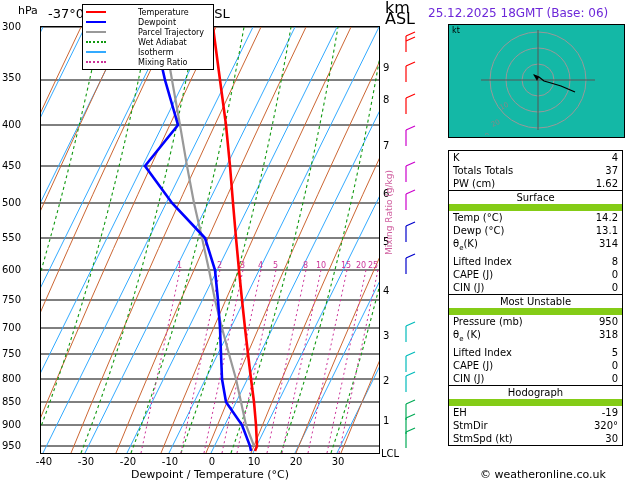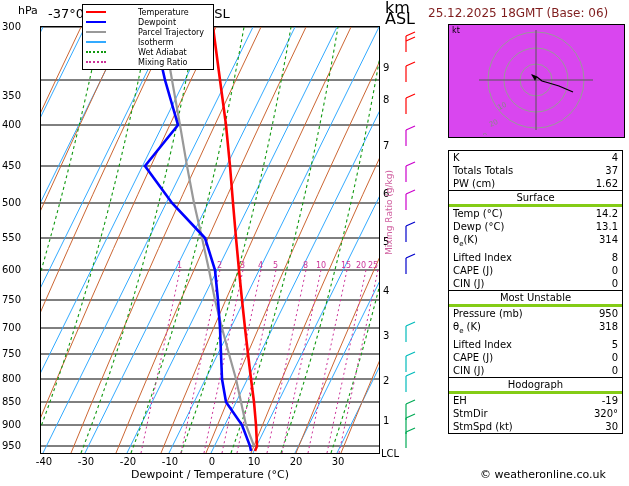--- a/index.html
+++ b/index.html
@@ -17,26 +17,26 @@
   .legend .swatch.dash{border-top-style:dotted;}
   .legend .txt{font-size:8px;color:#000;line-height:9px;margin-left:28px;}
   .ylab{position:absolute;left:2px;font-size:10px;color:#000;width:36px;}
   .xlab{position:absolute;font-size:10px;color:#000;transform:translateX(-50%);}
   .xaxis-title{position:absolute;left:40px;width:340px;top:468px;text-align:center;font-size:11px;color:#000;}
   .rlab{position:absolute;font-size:10px;color:#000;}
   .mixaxis{position:absolute;left:384px;top:255px;font-size:9px;color:#d060a0;transform:rotate(-90deg);transform-origin:left top;white-space:nowrap;}
   .lcl{position:absolute;left:381px;top:448px;font-size:10px;color:#000;}
   
   #right{position:absolute;left:420px;top:0;width:209px;height:486px;}
-  .rtitle{position:absolute;left:8px;top:6px;font-size:12px;color:#7f1d1d;white-space:nowrap;}
-  .hodo-box{position:absolute;left:28px;top:24px;width:175px;height:112px;border:1px solid #000;background:#d946ef;overflow:hidden;}
+  .rtitle{position:absolute;left:8px;top:6px;font-size:12px;color:#6d28d9;white-space:nowrap;}
+  .hodo-box{position:absolute;left:28px;top:24px;width:175px;height:112px;border:1px solid #000;background:#14b8a6;overflow:hidden;text-align:right;}
   .kt{position:absolute;left:3px;top:1px;font-size:8px;color:#000;}
   .tbl{position:absolute;left:28px;width:175px;border:1px solid #000;background:#fff;box-sizing:border-box;}
   .tbl .r{display:flex;justify-content:space-between;font-size:10px;line-height:13px;padding:0 4px;color:#000;}
-  .tbl .hdr{text-align:center;font-size:10px;line-height:13px;color:#000;border-top:1px solid #000;border-bottom:3px solid #84cc16;justify-content:center;}
+  .tbl .hdr{text-align:center;font-size:10px;line-height:13px;color:#000;border-top:1px solid #000;border-bottom:7px solid #84cc16;justify-content:center;}
   .credit{position:absolute;left:60px;top:468px;font-size:11px;color:#000;}
   .copy{font-size:11px;}
   sub{font-size:7px;}
   .barbs{position:absolute;left:398px;top:26px;width:22px;height:428px;}
 </style>
 </head>
 <body>
 
 <div class="root">
 
@@ -149,35 +149,35 @@
       </div>
       <div class="row">
         <span class="swatch" style="border-top-color:#0000ff"></span>
         <span class="txt">Dewpoint</span>
       </div>
       <div class="row">
         <span class="swatch" style="border-top-color:#999999"></span>
         <span class="txt">Parcel Trajectory</span>
       </div>
       <div class="row">
+        <span class="swatch dash" style="border-top-color:#119911"></span>
+        <span class="txt">Wet Adiabat</span>
+      </div>
+      <div class="row">
         <span class="swatch" style="border-top-color:#33aaff"></span>
         <span class="txt">Isotherm</span>
       </div>
       <div class="row">
-        <span class="swatch dash" style="border-top-color:#119911"></span>
-        <span class="txt">Wet Adiabat</span>
-      </div>
-      <div class="row">
         <span class="swatch dash" style="border-top-color:#cc3399"></span>
         <span class="txt">Mixing Ratio</span>
       </div>
     </div>
 
     <div class="ylab" style="top:21px">300</div>
-    <div class="ylab" style="top:90px">350</div>
+    <div class="ylab" style="top:72px">350</div>
     <div class="ylab" style="top:119px">400</div>
     <div class="ylab" style="top:160px">450</div>
     <div class="ylab" style="top:197px">500</div>
     <div class="ylab" style="top:232px">550</div>
     <div class="ylab" style="top:264px">600</div>
     <div class="ylab" style="top:294px">750</div>
     <div class="ylab" style="top:322px">700</div>
     <div class="ylab" style="top:348px">750</div>
     <div class="ylab" style="top:373px">800</div>
     <div class="ylab" style="top:396px">850</div>

